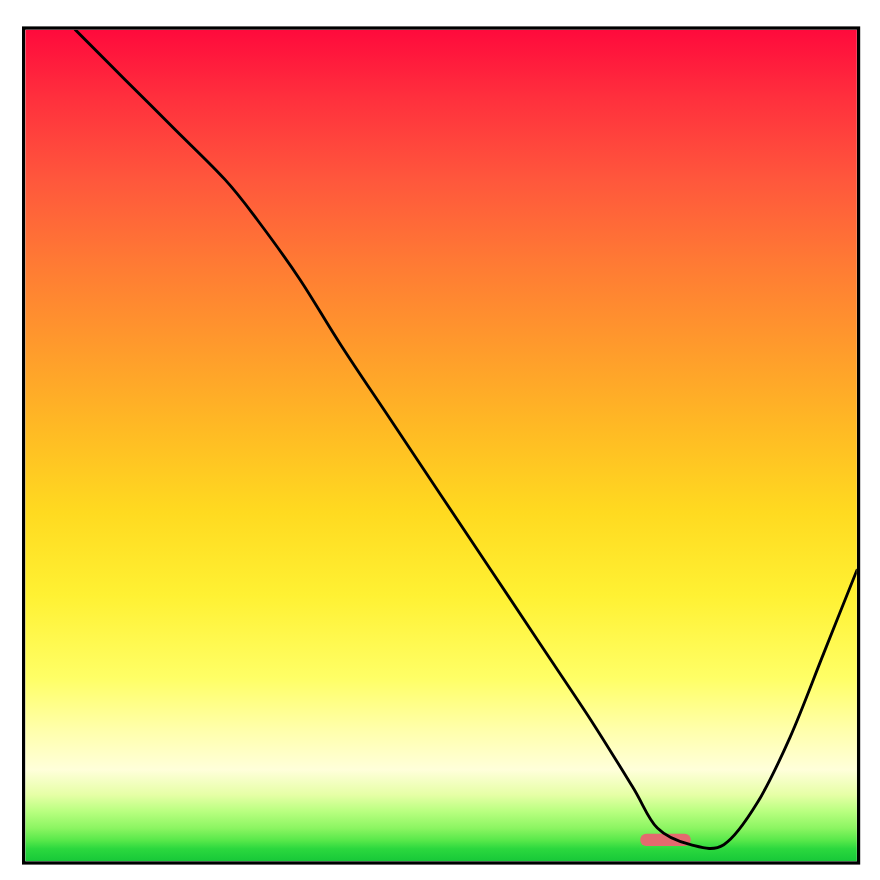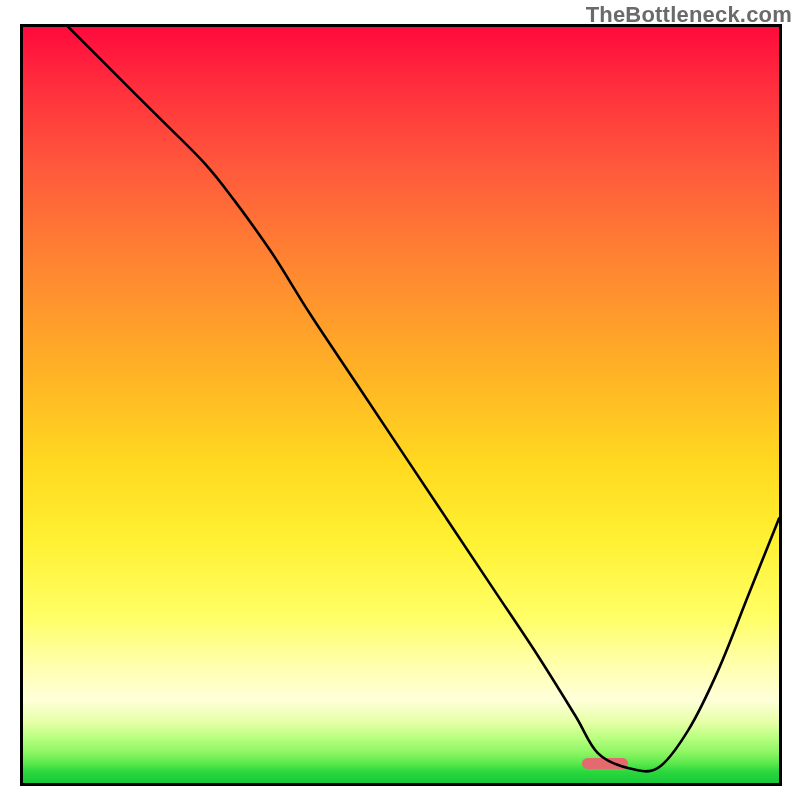--- a/index.html
+++ b/index.html
@@ -83,21 +83,20 @@
     background: #e46a6f;
     border-radius: 8px;
     z-index: 15;
   }
 </style>
 </head>
 <body>
 
 <div class="chart-container">
 
-  <div class="watermark">TheBottleneck.com</div>
 
   <div class="plot-border">
     <div class="plot-area">
 
       <div class="gradient-bg"></div>
 
       <div id="marker" class="marker" style="left: 559.44px; top: 730.674px; width: 45.36px; height: 11.34px; background: rgb(228, 106, 111);"></div>
 
       <svg class="curve" viewBox="0 0 756 756" preserveAspectRatio="none">
         <path id="curve-path" d="M 45.4 0.0 C 52.9 7.6, 75.6 30.2, 90.7 45.4 C 105.8 60.5, 121.0 75.6, 136.1 90.7 C 151.2 105.8, 168.8 122.2, 181.4 136.1 C 194.0 149.9, 200.3 158.8, 211.7 173.9 C 223.0 189.0, 236.9 207.9, 249.5 226.8 C 262.1 245.7, 273.4 265.9, 287.3 287.3 C 301.1 308.7, 317.5 332.6, 332.6 355.3 C 347.8 378.0, 362.9 400.7, 378.0 423.4 C 393.1 446.0, 408.2 468.7, 423.4 491.4 C 438.5 514.1, 453.6 536.8, 468.7 559.4 C 483.8 582.1, 500.2 606.1, 514.1 627.5 C 527.9 648.9, 541.8 671.6, 551.9 688.0 C 562.0 704.3, 565.7 716.9, 574.6 725.8 C 583.4 734.6, 594.7 738.4, 604.8 740.9 C 614.9 743.4, 625.0 747.2, 635.0 740.9 C 645.1 734.6, 655.2 719.5, 665.3 703.1 C 675.4 686.7, 685.4 665.3, 695.5 642.6 C 705.6 619.9, 715.7 592.2, 725.8 567.0 C 735.8 541.8, 751.0 504.0, 756.0 491.4" fill="none" stroke="#000000" stroke-width="2.6" stroke-linecap="round"></path>

